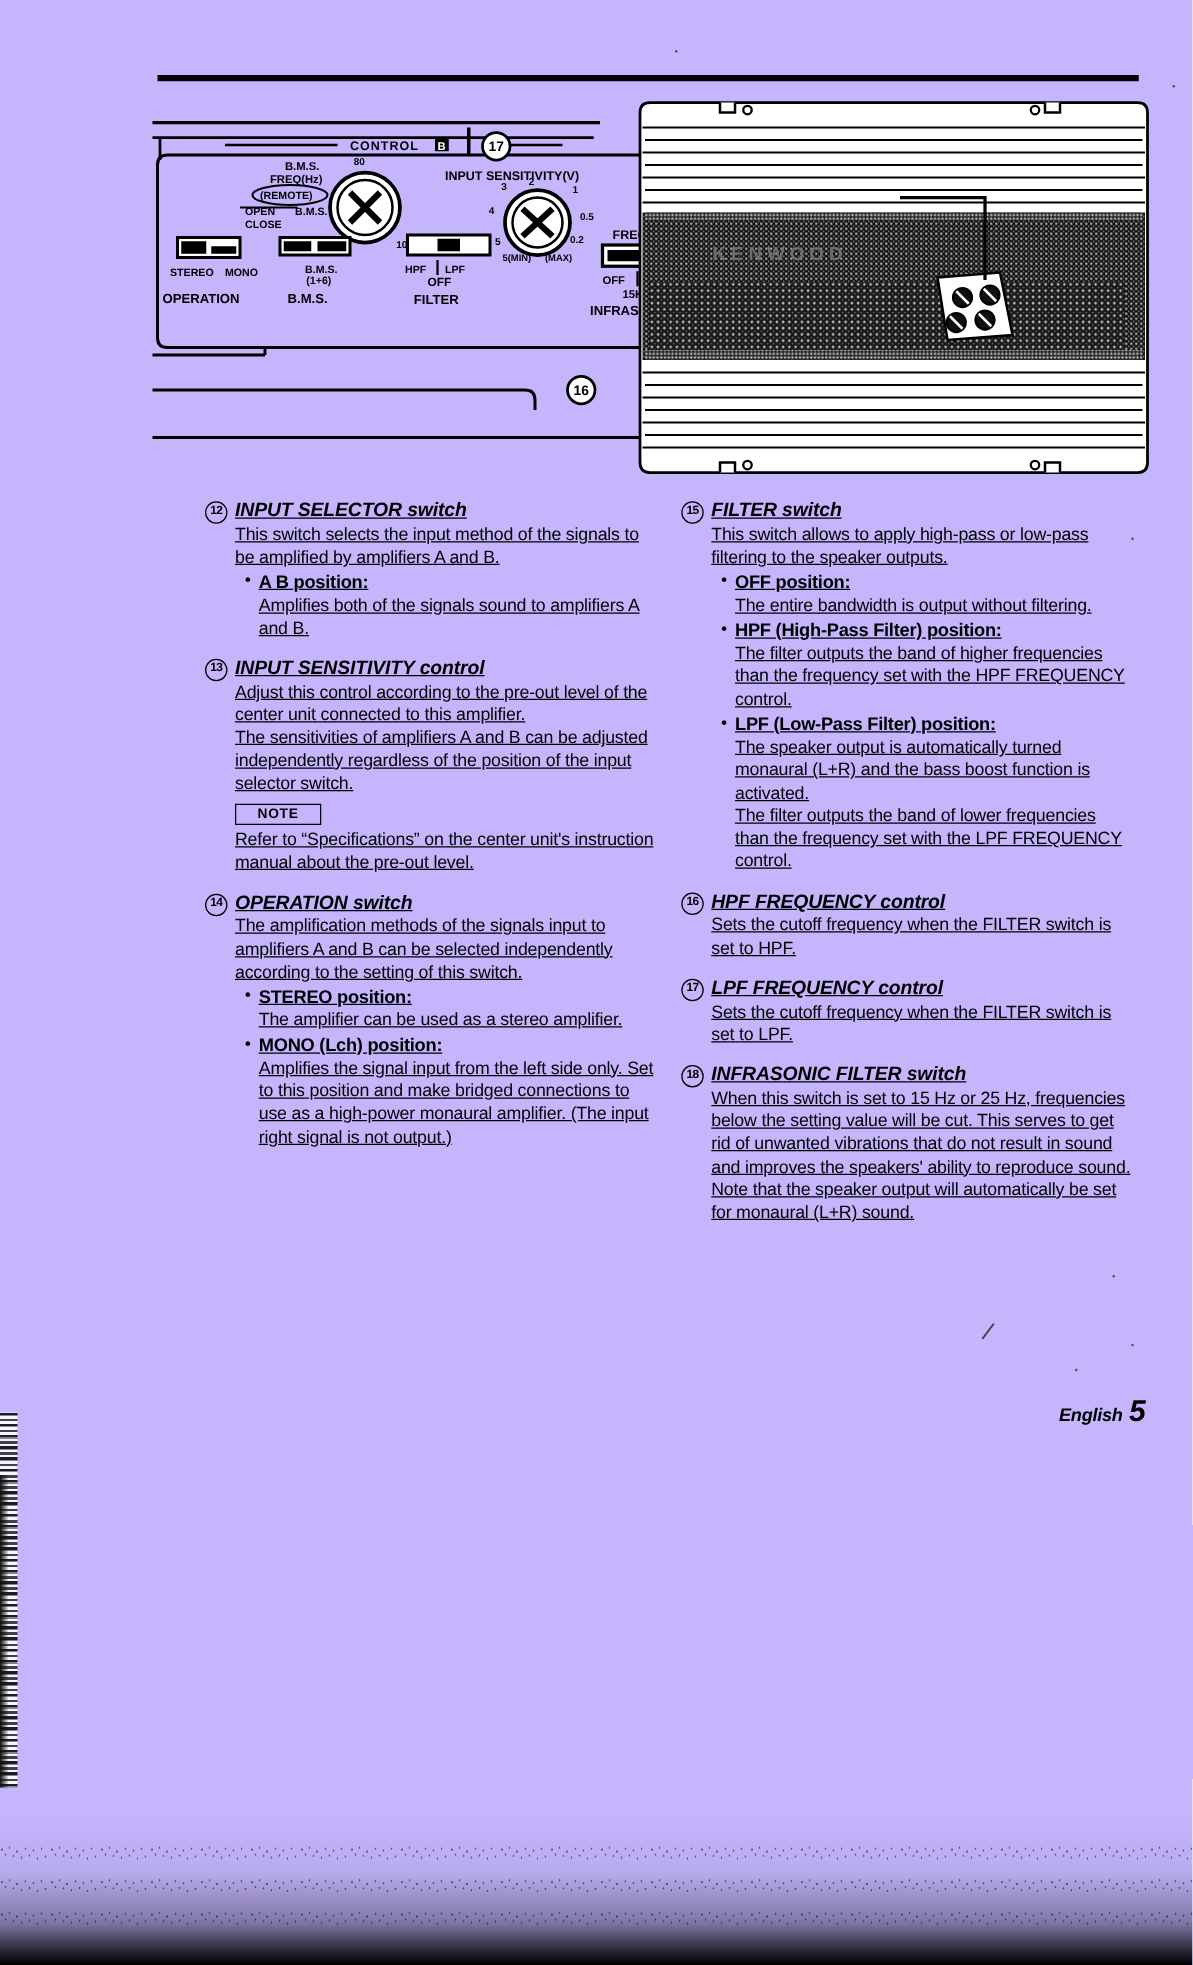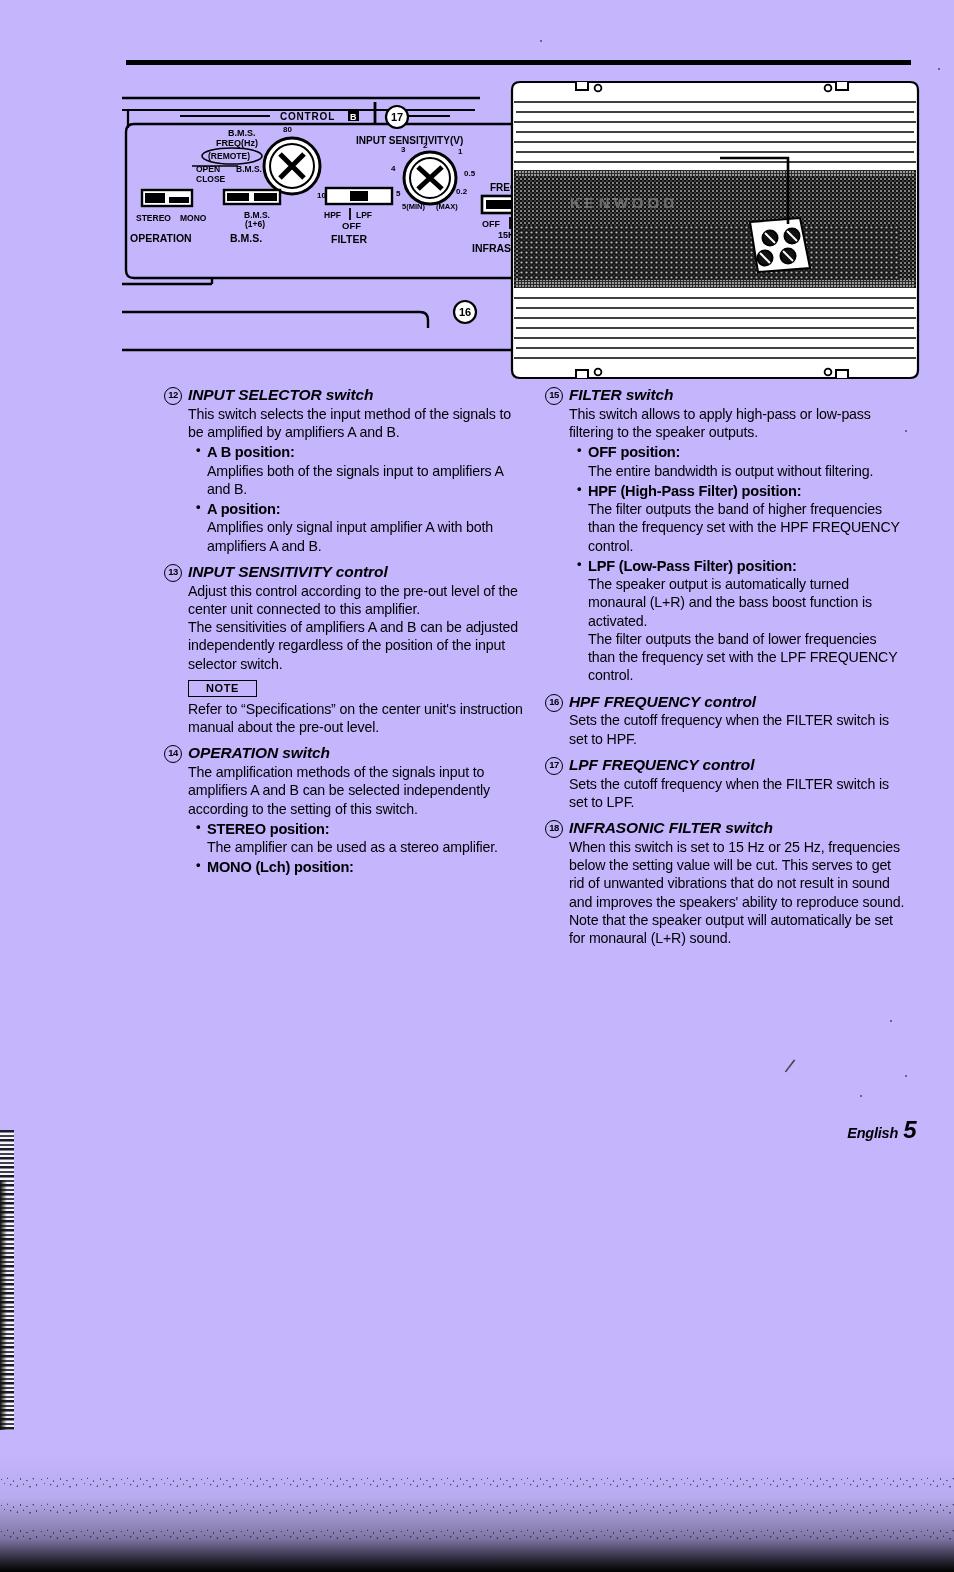--- a/index.html
+++ b/index.html
@@ -49,21 +49,21 @@
   .top-rule{position:absolute;left:126px;top:60px;width:785px;height:5px;background:#000;}
 
   
   .diagram{position:absolute;left:120px;top:66px;width:800px;height:320px;}
 
   
   .col{position:absolute;top:386px;width:360px;}
   .col-left{left:164px;}
   .col-right{left:545px;}
 
-  .item{margin:0 0 8px 0;position:relative;}
+  .item{margin:14px 0 8px 0;position:relative;text-decoration:underline;}
   .head{
     font-weight:bold;font-style:italic;font-size:15.5px;line-height:1.15;
     letter-spacing:-.1px;margin:0 0 1px 0;padding-left:24px;position:relative;
   }
   .head .num{
     position:absolute;left:0;top:1px;width:16px;height:16px;border:1.4px solid #000;
     border-radius:50%;font-style:normal;font-weight:bold;font-size:9.5px;
     line-height:14px;text-align:center;letter-spacing:-.5px;
   }
   .body{
@@ -336,25 +336,21 @@
   <div class="col col-left">
 
     <div class="item">
       <div class="head">
         <span class="num">12</span>
         <span>INPUT SELECTOR switch</span>
       </div>
       <p class="body">This switch selects the input method of the signals to be amplified by amplifiers A and B.</p>
       <div class="sub">
         <div class="sub-head">A B position:</div>
-        <div class="sub-body">Amplifies both of the signals input to amplifiers A and B.</div>
-      </div>
-      <div class="sub">
-        <div class="sub-head">A position:</div>
-        <div class="sub-body">Amplifies only signal input amplifier A with both amplifiers A and B.</div>
+        <div class="sub-body">Amplifies both of the signals sound to amplifiers A and B.</div>
       </div>
     </div>
 
     <div class="item">
       <div class="head">
         <span class="num">13</span>
         <span>INPUT SENSITIVITY control</span>
       </div>
       <p class="body">Adjust this control according to the pre-out level of the center unit connected to this amplifier.</p>
       <p class="body tight">The sensitivities of amplifiers A and B can be adjusted independently regardless of the position of the input selector switch.</p>
@@ -367,20 +363,21 @@
         <span class="num">14</span>
         <span>OPERATION switch</span>
       </div>
       <p class="body">The amplification methods of the signals input to amplifiers A and B can be selected independently according to the setting of this switch.</p>
       <div class="sub">
         <div class="sub-head">STEREO position:</div>
         <div class="sub-body">The amplifier can be used as a stereo amplifier.</div>
       </div>
       <div class="sub">
         <div class="sub-head">MONO (Lch) position:</div>
+        <div class="sub-body">Amplifies the signal input from the left side only. Set to this position and make bridged connections to use as a high-power monaural amplifier. (The input right signal is not output.)</div>
       </div>
     </div>
 
   </div>
 
   <div class="col col-right">
 
     <div class="item">
       <div class="head">
         <span class="num">15</span>

